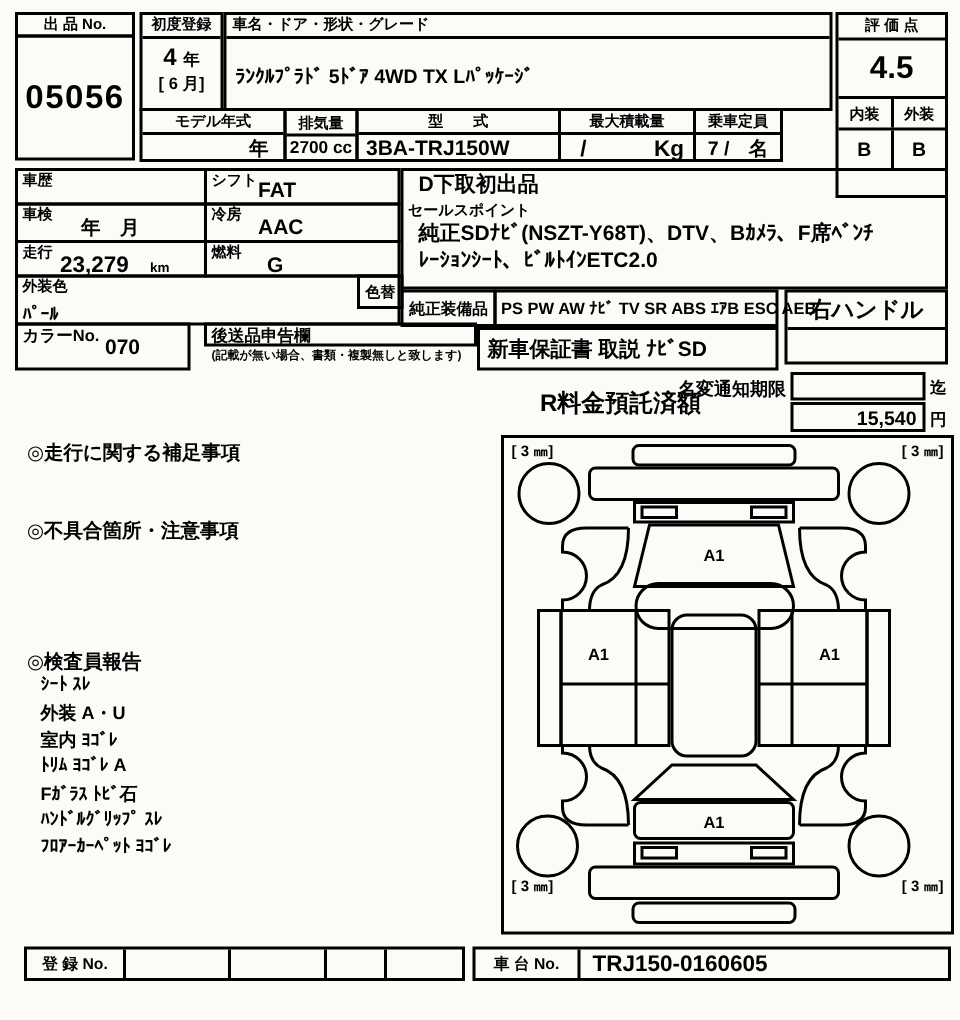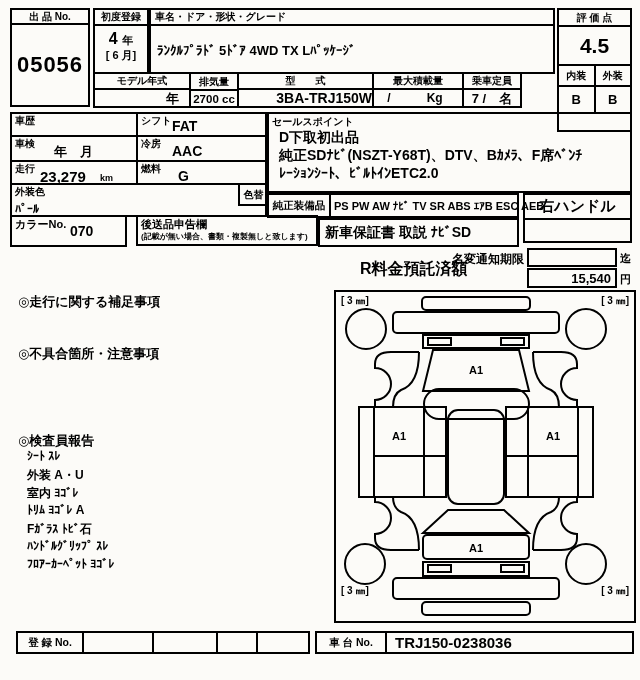--- a/index.html
+++ b/index.html
@@ -8,21 +8,21 @@
     font-family:"Liberation Sans","DejaVu Sans",sans-serif;font-weight:bold;overflow:hidden;padding-left:16px;
   }
   .abs{position:absolute;box-sizing:border-box;}
   .bx{border:2px solid #000;}
   .cl{position:absolute;top:1px;left:3px;font-size:10px;line-height:1.1;white-space:nowrap;}
   .cv{position:absolute;font-size:14px;line-height:1.1;white-space:nowrap;}
   .ctr{display:flex;align-items:center;justify-content:center;}
   .hdrlbl{font-size:10px;line-height:1;}
   .speccell{display:flex;flex-direction:column;}
   .speccell .t{height:15px;border-bottom:2px solid #000;display:flex;align-items:center;justify-content:center;font-size:10px;}
-  .speccell .v{flex:1;display:flex;align-items:center;font-size:13px;white-space:nowrap;justify-content:flex-end;}
+  .speccell .v{flex:1;display:flex;align-items:center;font-size:13px;white-space:nowrap;}
   .note-h{font-size:13px;white-space:nowrap;}
   .insp-item{height:18px;font-size:12px;white-space:nowrap;}
   svg text{font-family:"Liberation Sans","DejaVu Sans",sans-serif;font-weight:bold;fill:#000;}
 </style>
 </head>
 <body>
 
 <div class="sheet">
 
   <div class="abs bx ctr" style="left:10px;top:8px;width:80px;height:17px">
@@ -73,21 +73,21 @@
         <span>型　　式</span>
       </div>
     <div class="v" style="padding-left:5px;font-size:14px">
         <span>3BA-TRJ150W</span>
       </div>
   </div>
   <div class="abs bx speccell" style="left:372px;top:72px;width:92px;height:36px">
     <div class="t">
         <span>最大積載量</span>
       </div>
-    <div class="v" style="justify-content:center;padding-right:6px;font-size:12px">
+    <div class="v" style="justify-content:flex-end;padding-right:6px;font-size:15px">
         <span>/　　　Kg</span>
       </div>
   </div>
   <div class="abs bx speccell" style="left:462px;top:72px;width:60px;height:36px">
     <div class="t">
         <span>乗車定員</span>
       </div>
     <div class="v" style="justify-content:center;font-size:13px">
         <span>7 /　名</span>
       </div>
@@ -147,28 +147,28 @@
     <span class="cl">外装色</span>
     <span class="cv" style="left:3px;top:18px;font-size:12px">ﾊﾟｰﾙ</span>
     <div class="abs bx ctr" style="left:226px;top:-2px;width:31px;height:23px">
       <span style="font-size:10px">色替</span>
     </div>
   </div>
   <div class="abs bx" style="left:10px;top:215px;width:117px;height:32px">
     <span class="cl" style="font-size:11px">カラーNo.</span>
     <span class="cv" style="left:58px;top:7px">070</span>
   </div>
-  <div class="abs bx" style="left:136px;top:215px;width:182px;height:31px">
+  <div class="abs bx" style="left:136px;top:215px;width:182px;height:16px">
     <span class="cl" style="font-size:11px">後送品申告欄</span>
     <span class="cv" style="left:3px;top:16px;font-size:8px">(記載が無い場合、書類・複製無しと致します)</span>
   </div>
 
   <div class="abs bx" style="left:267px;top:112px;width:365px;height:81px">
+    <div style="font-size:14px;padding-left:10px;white-space:nowrap">D下取初出品</div>
     <div style="font-size:10px;padding:1px 0 0 3px">セールスポイント</div>
-    <div style="font-size:14px;padding-left:10px;white-space:nowrap">D下取初出品</div>
     <div style="font-size:14px;padding-left:10px;white-space:nowrap">純正SDﾅﾋﾞ(NSZT-Y68T)、DTV、Bｶﾒﾗ、F席ﾍﾞﾝﾁ</div>
     <div style="font-size:14px;padding-left:10px;white-space:nowrap">ﾚｰｼｮﾝｼｰﾄ、ﾋﾞﾙﾄｲﾝETC2.0</div>
   </div>
   <div class="abs bx ctr" style="left:267px;top:193px;width:64px;height:25px">
     <span style="font-size:10.5px">純正装備品</span>
   </div>
   <div class="abs bx" style="left:329px;top:193px;width:190px;height:25px;display:flex;align-items:center;padding-left:3px">
     <span style="font-size:11px;white-space:nowrap">PS PW AW ﾅﾋﾞ TV SR ABS ｴｱB ESC AEB</span>
   </div>
   <div class="abs bx" style="left:523px;top:193px;width:109px;height:50px">
@@ -273,17 +273,17 @@
     <div style="width:68px;border-right:2px solid #000"></div>
     <div style="width:62px;border-right:2px solid #000"></div>
     <div style="width:38px;border-right:2px solid #000"></div>
     <div style="flex:1"></div>
   </div>
   <div class="abs bx" style="left:315px;top:631px;width:319px;height:23px;display:flex">
     <div class="ctr" style="width:68px;border-right:2px solid #000">
       <span style="font-size:10.5px">車 台 No.</span>
     </div>
     <div style="flex:1;display:flex;align-items:center;padding-left:8px">
-      <span style="font-size:15px">TRJ150-0238036</span>
+      <span style="font-size:15px">TRJ150-0160605</span>
     </div>
   </div>
 
 </div>
 
 </body></html>

